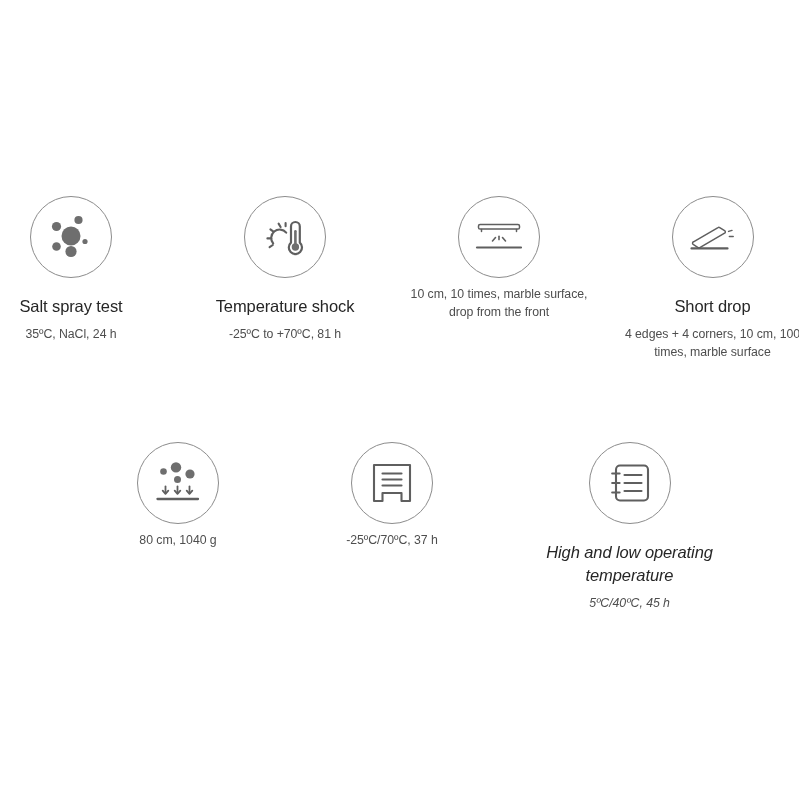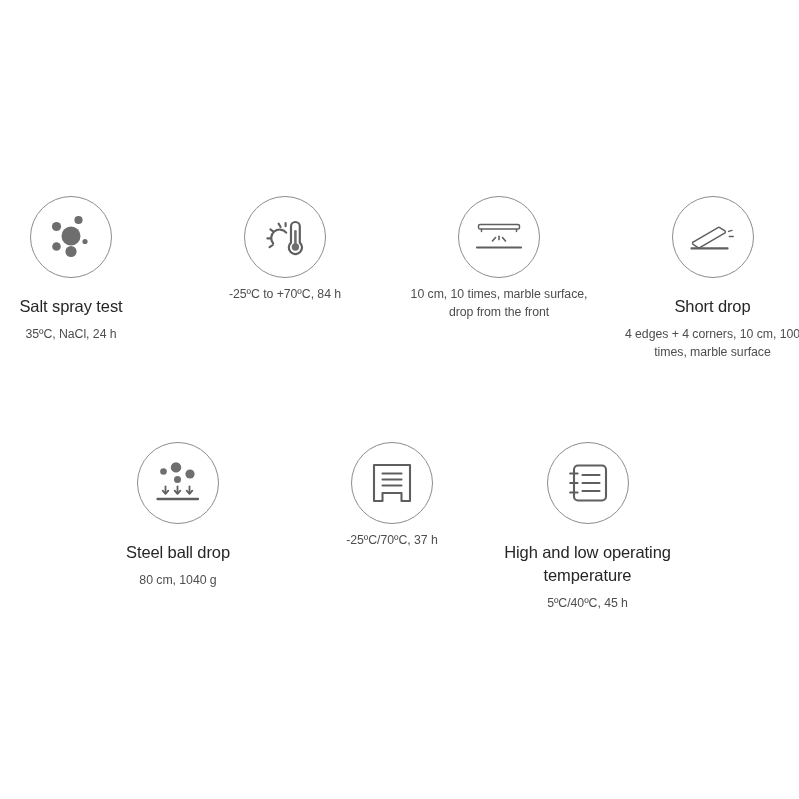--- a/index.html
+++ b/index.html
@@ -67,21 +67,21 @@
   .r1 { top: 196px; }
   .c1 { left: -18px;  width: 178px; }
   .c2 { left: 196px;  width: 178px; }
   .c3 { left: 399px;  width: 200px; }
   .c4 { left: 624px;  width: 177px; }
 
   
   .r2 { top: 442px; }
   .d1 { left: 89px;   width: 178px; }
   .d2 { left: 302px;  width: 180px; }
-  .d3 { left: 484px;  width: 207px; }
+  .d3 { left: 526px;  width: 207px; font-style: italic; }
 </style>
 </head>
 <body>
 
 <div class="page">
 
   <div class="card r1 c1">
     <div class="icon-wrap">
       <div class="icon-circle">
         <svg width="52" height="52" viewBox="0 0 52 52" aria-hidden="true">
@@ -114,21 +114,22 @@
           </g>
 
           <g fill="none" stroke="#5f5f5f" stroke-width="2.2" stroke-linecap="round" stroke-linejoin="round">
             <path d="M31.0 30.6 V14.4 a4.4 4.4 0 0 1 8.8 0 V30.6 a6.6 6.6 0 1 1 -8.8 0 Z"></path>
           </g>
           <circle cx="35.4" cy="35.0" r="3.7" fill="#6e6e6e"></circle>
           <rect x="34.1" y="18.0" width="2.6" height="15.0" rx="1.3" fill="#6e6e6e"></rect>
         </svg>
       </div>
     </div>
-    <div class="card-sub">-25ºC to +70ºC, 84 h</div>
+    <div class="card-title">Temperature shock</div>
+    <div class="card-sub">-25ºC to +70ºC, 81 h</div>
   </div>
 
   <div class="card r1 c3">
     <div class="icon-wrap">
       <div class="icon-circle">
         <svg width="54" height="46" viewBox="0 0 54 46" aria-hidden="true">
 
           <g stroke="#5f5f5f" stroke-width="1.5" stroke-linejoin="round">
             <rect x="6.5" y="10.5" width="41" height="4.6" rx="1.6" fill="none"></rect>
             <line x1="9.5" y1="15.4" x2="9.5" y2="17.4" stroke-linecap="round"></line>
@@ -186,21 +187,20 @@
             <line x1="25.5" y1="27.5" x2="25.5" y2="34.0"></line>
             <path d="M22.7 31.6 L25.5 34.8 L28.3 31.6"></path>
             <line x1="37.5" y1="27.5" x2="37.5" y2="34.0"></line>
             <path d="M34.7 31.6 L37.5 34.8 L40.3 31.6"></path>
           </g>
 
           <line x1="5.5" y1="40.0" x2="46.0" y2="40.0" stroke="#5f5f5f" stroke-width="2.3" stroke-linecap="round"></line>
         </svg>
       </div>
     </div>
-    <div class="card-title">Steel ball drop</div>
     <div class="card-sub">80 cm, 1040 g</div>
   </div>
 
   <div class="card r2 d2">
     <div class="icon-wrap">
       <div class="icon-circle">
         <svg width="46" height="46" viewBox="0 0 46 46" aria-hidden="true">
           <g fill="none" stroke="#5f5f5f" stroke-width="2.1" stroke-linejoin="round" stroke-linecap="round">
 
             <path d="M5 5 H41 V41 H32.5 V33 H13.5 V41 H5 Z"></path>

